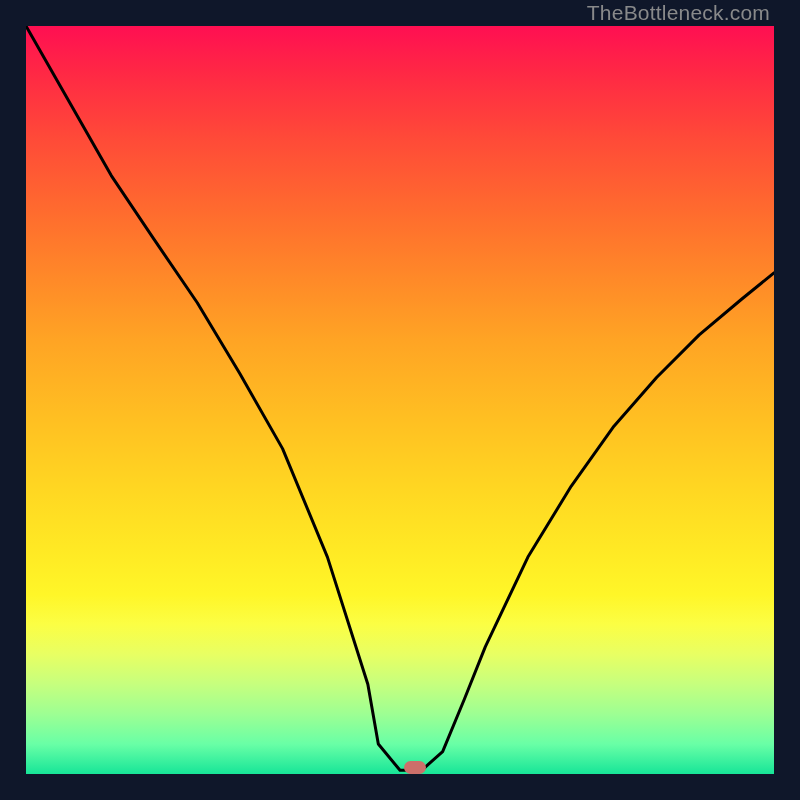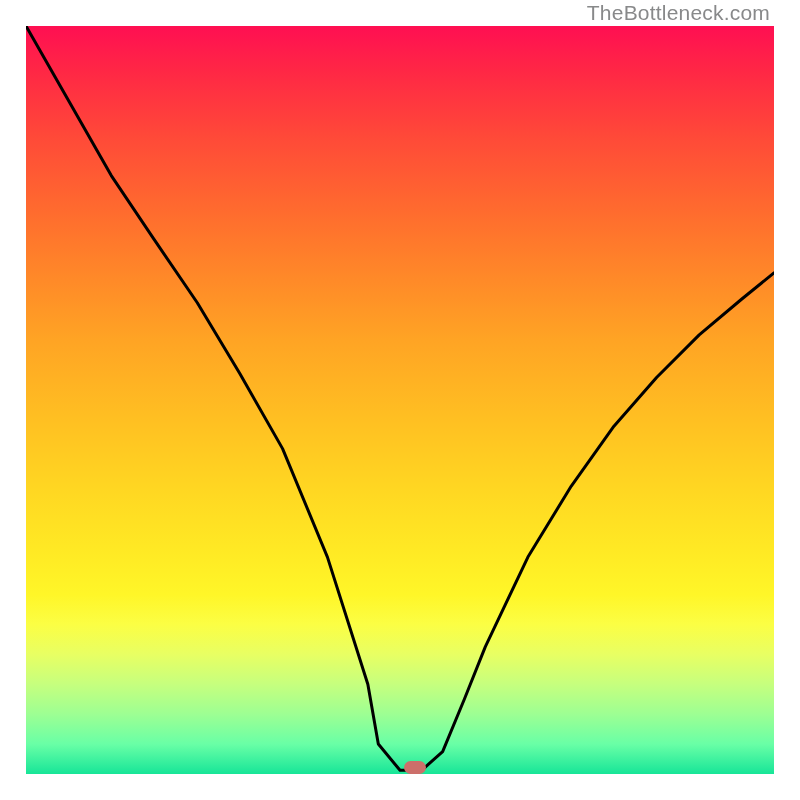--- a/index.html
+++ b/index.html
@@ -1,21 +1,21 @@
 <!DOCTYPE html>
 <html><head>
 <meta charset="utf-8">
 <style>
   * { margin: 0; padding: 0; box-sizing: border-box; }
   html, body { width: 800px; height: 800px; overflow: hidden; background: #000; }
   .chart-wrap {
     position: relative;
     width: 800px;
     height: 800px;
-    background: #ffffff;
+    background: #0f172a;
   }
   .plot-area {
     position: absolute;
     left: 26px;
     top: 26px;
     width: 748px;
     height: 748px;
     background: linear-gradient(to bottom,
       #ff0f52 0%,
       #ff2745 6%,

